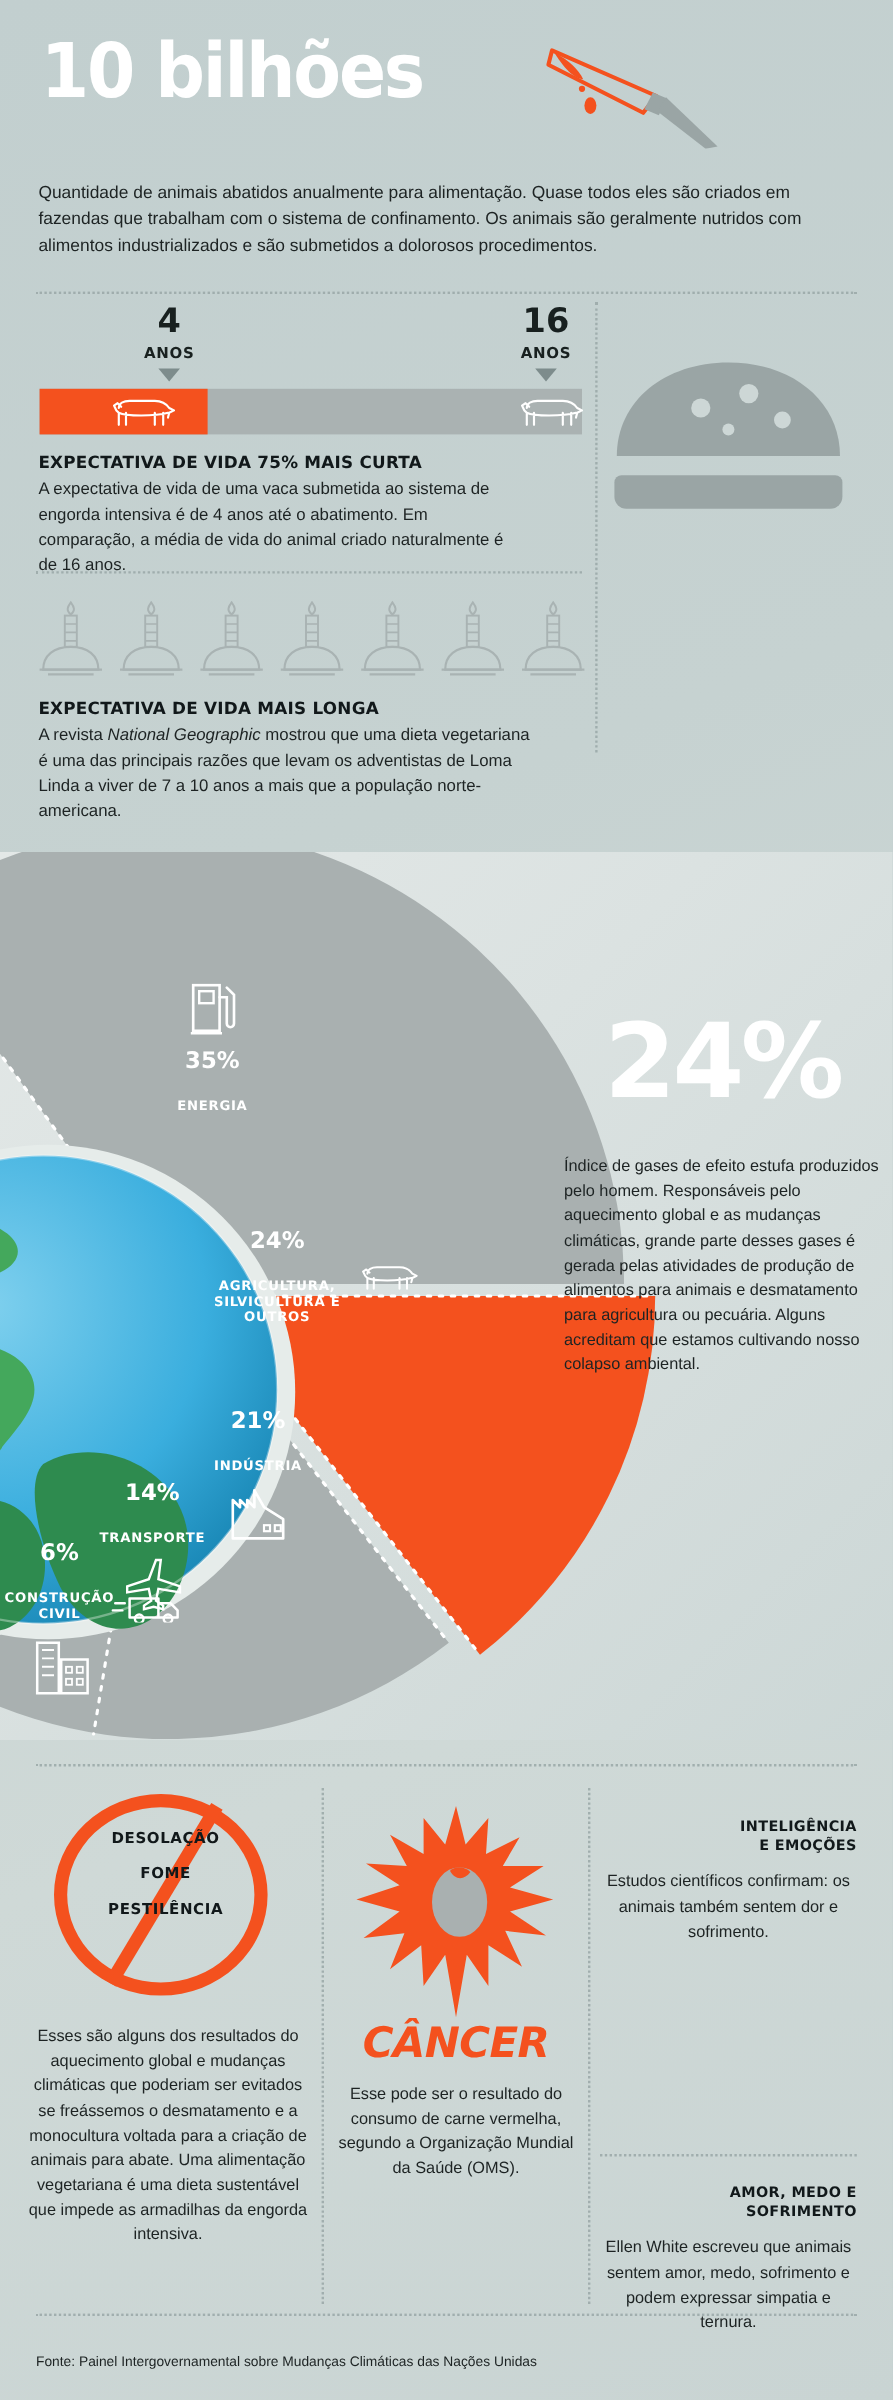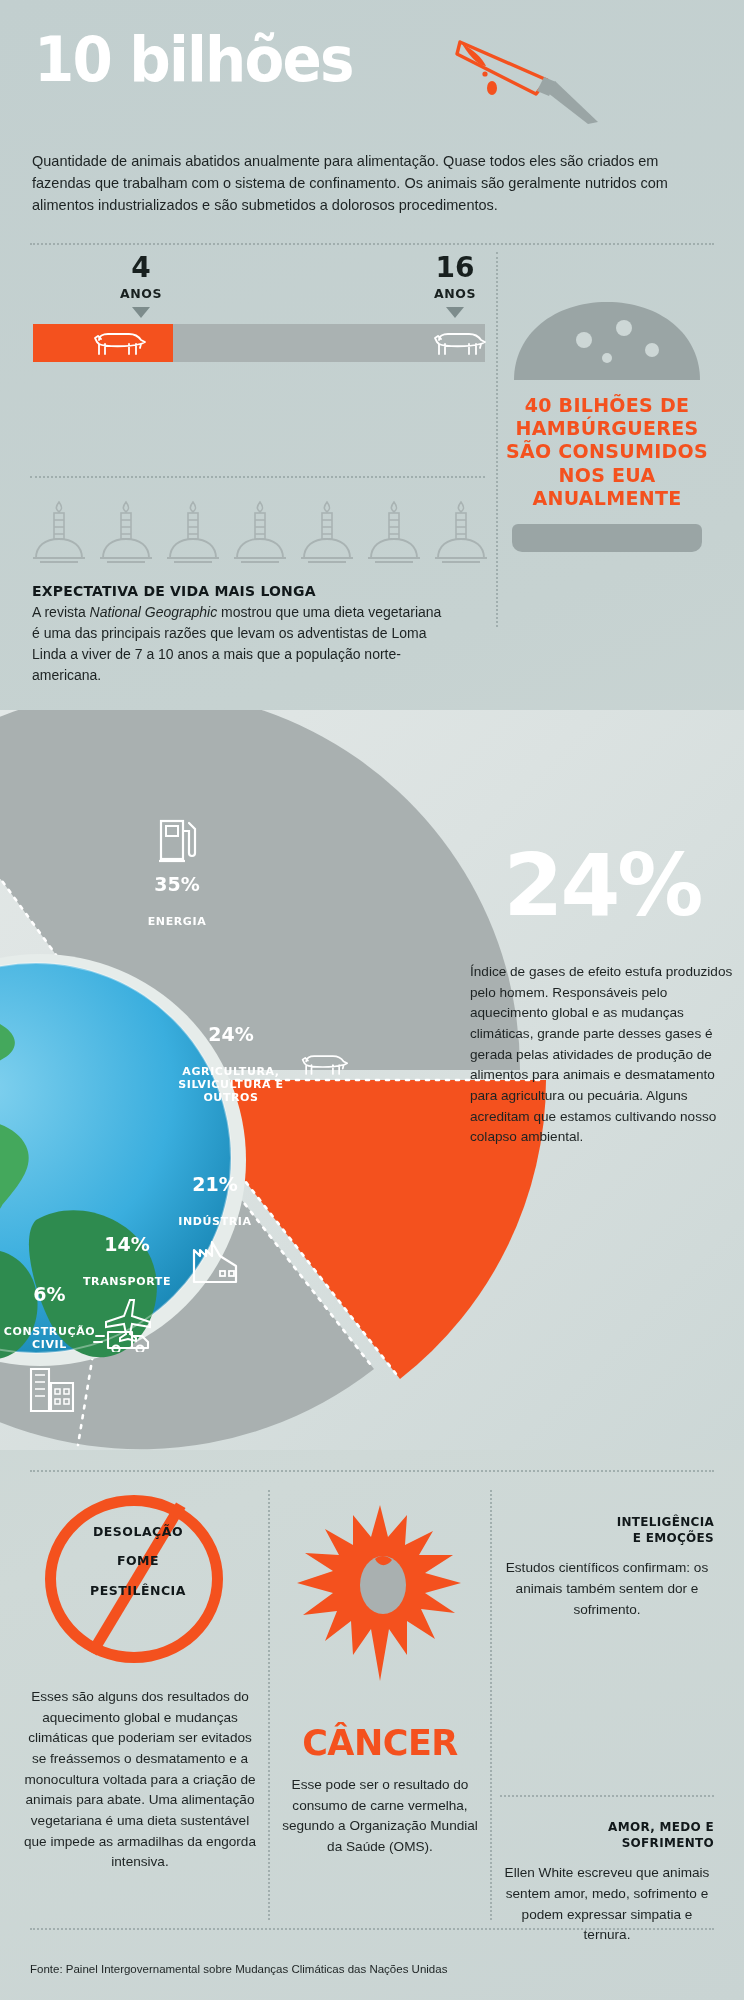--- a/index.html
+++ b/index.html
@@ -168,20 +168,24 @@
     <div class="bar">
       <div class="bar-fill"></div>
       <svg class="cow-l" width="56" height="26" viewBox="0 0 56 26">
         <path d="M8 9 C8 5 12 3 17 3 L38 3 C44 3 48 6 50 9 L54 11 L50 13 L49 17 M10 8 L7 5 L4 7 L6 11 L8 13 L8 23 M14 13 L14 23 M38 13 L38 23 M45 13 L45 23 M8 13 C14 16 38 16 49 13" fill="none" stroke="#ffffff" stroke-width="1.8" stroke-linecap="round" stroke-linejoin="round"></path>
       </svg>
       <svg class="cow-r" width="56" height="26" viewBox="0 0 56 26">
         <path d="M8 9 C8 5 12 3 17 3 L38 3 C44 3 48 6 50 9 L54 11 L50 13 L49 17 M10 8 L7 5 L4 7 L6 11 L8 13 L8 23 M14 13 L14 23 M38 13 L38 23 M45 13 L45 23 M8 13 C14 16 38 16 49 13" fill="none" stroke="#ffffff" stroke-width="1.8" stroke-linecap="round" stroke-linejoin="round"></path>
       </svg>
     </div>
 
+    <div style="position:absolute;left:32px;top:130px;width:400px;">
+      <div class="hd">EXPECTATIVA DE VIDA 75% MAIS CURTA</div>
+      <div class="bd">A expectativa de vida de uma vaca submetida ao sistema de engorda intensiva é de 4 anos até o abatimento. Em comparação, a média de vida do animal criado naturalmente é de 16 anos.</div>
+    </div>
 
     <div class="dotted-h" style="left:30px;top:228px;width:455px;"></div>
 
     <div class="cakes">
       <svg width="58" height="70" viewBox="0 0 58 70">
         <path d="M29 4 C32 8 33 11 29 14 C25 11 26 8 29 4 Z" fill="none" stroke="#a9b3b3" stroke-width="1.6"></path>
         <rect x="24" y="15" width="10" height="26" fill="none" stroke="#a9b3b3" stroke-width="1.6"></rect>
         <path d="M24 22 H34 M24 29 H34 M24 36 H34" stroke="#a9b3b3" stroke-width="1.4"></path>
         <path d="M6 60 C6 48 15 41 29 41 C43 41 52 48 52 60 Z" fill="none" stroke="#a9b3b3" stroke-width="1.8"></path>
         <path d="M3 60 H55" stroke="#a9b3b3" stroke-width="1.8"></path>
@@ -246,21 +250,20 @@
   <div class="dotted-v" style="left:496px;top:252px;height:375px;"></div>
 
   <div class="burger-col">
     <svg width="190" height="82" viewBox="0 0 190 82" style="display:block;margin:0 auto;">
       <path d="M2 80 C2 34 42 2 95 2 C148 2 188 34 188 80 Z" fill="#9aa5a5"></path>
       <circle cx="72" cy="40" r="8" fill="#cdd7d6"></circle>
       <circle cx="112" cy="28" r="8" fill="#cdd7d6"></circle>
       <circle cx="140" cy="50" r="7" fill="#cdd7d6"></circle>
       <circle cx="95" cy="58" r="5" fill="#cdd7d6"></circle>
     </svg>
-    <div class="burger-txt">40 BILHÕES DE HAMBÚRGUERES SÃO CONSUMIDOS NOS EUA ANUALMENTE</div>
     <div class="bun-bottom"></div>
   </div>
 
   <div class="sec3">
 
     <svg class="pie-svg" width="700" height="760" viewBox="0 0 700 760">
 
       <g>
 
         <path d="M250 380 L26 73 A380 380 0 0 1 630 380 Z" fill="#a9b0b0"></path>
@@ -388,21 +391,21 @@
       </div>
       <div class="colbd" style="margin-top:14px;">Esses são alguns dos resultados do aquecimento global e mudanças climáticas que poderiam ser evitados se freássemos o desmatamento e a monocultura voltada para a criação de animais para abate. Uma alimentação vegetariana é uma dieta sustentável que impede as armadilhas da engorda intensiva.</div>
     </div>
 
     <div class="col" style="left:282px;top:48px;width:196px;">
       <svg width="170" height="180" viewBox="0 0 170 180" style="display:block;margin:0 auto;">
         <path d="M85 2 L93 34 L112 12 L110 42 L138 28 L124 52 L158 52 L130 70 L166 80 L130 90 L160 110 L126 106 L140 136 L112 118 L112 152 L94 126 L85 178 L76 126 L58 152 L56 118 L30 138 L42 108 L8 112 L38 90 L2 80 L38 68 L10 50 L44 52 L30 26 L58 42 L58 12 L76 34 Z" fill="#f4511e"></path>
         <ellipse cx="88" cy="82" rx="23" ry="29" fill="#a9b0b0"></ellipse>
         <path d="M80 56 C84 64 92 64 97 57 C92 52 84 52 80 56 Z" fill="#f4511e"></path>
       </svg>
-      <div class="cancer-word" style="margin-top:40px;">CÂNCER</div>
+      <div class="cancer-word" style="font-style:italic;">CÂNCER</div>
       <div class="colbd">Esse pode ser o resultado do consumo de carne vermelha, segundo a Organização Mundial da Saúde (OMS).</div>
     </div>
 
     <div class="col" style="left:500px;top:60px;width:214px;">
       <div class="colhd">
         <div>INTELIGÊNCIA</div>
         <div>E EMOÇÕES</div>
       </div>
       <div class="colbd">Estudos científicos confirmam: os animais também sentem dor e sofrimento.</div>
     </div>

